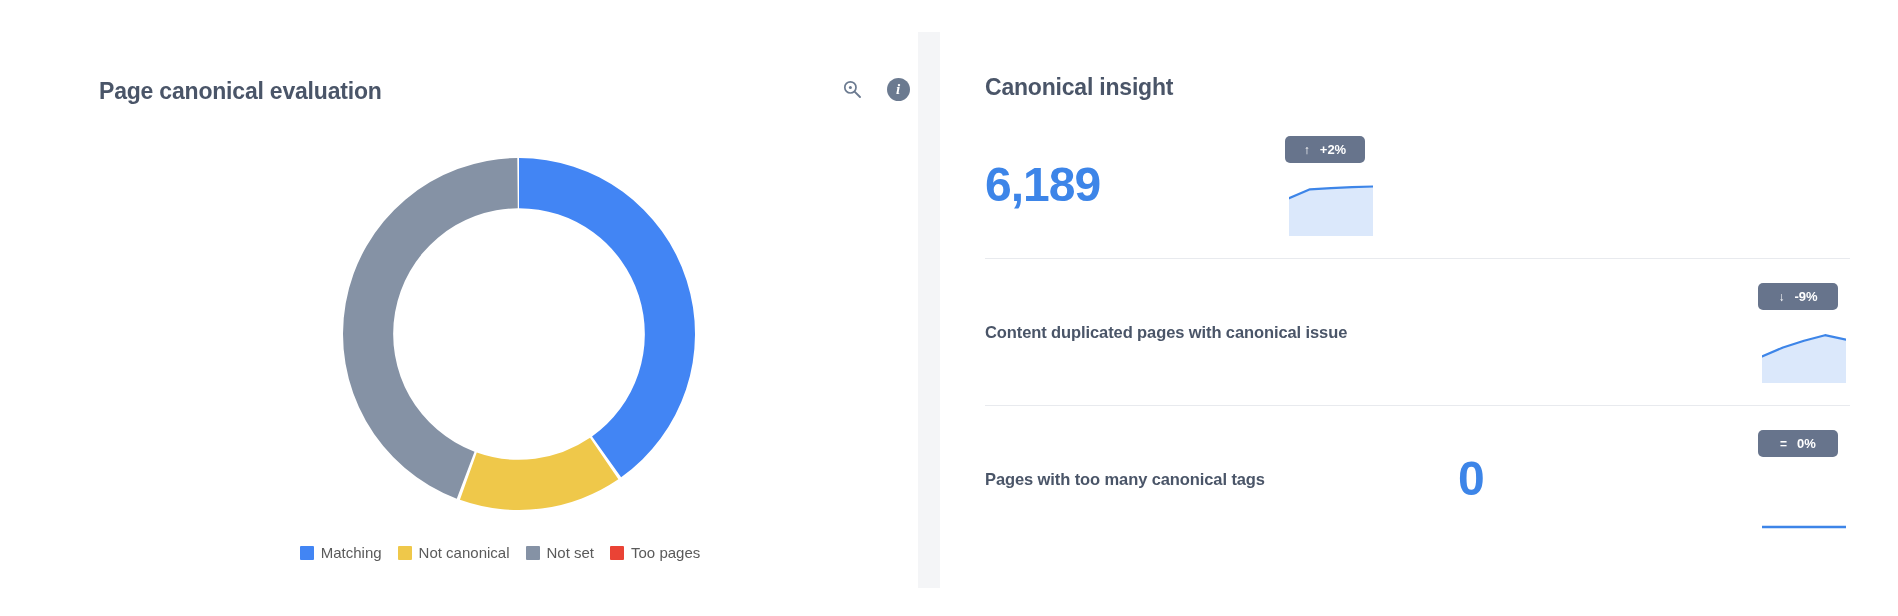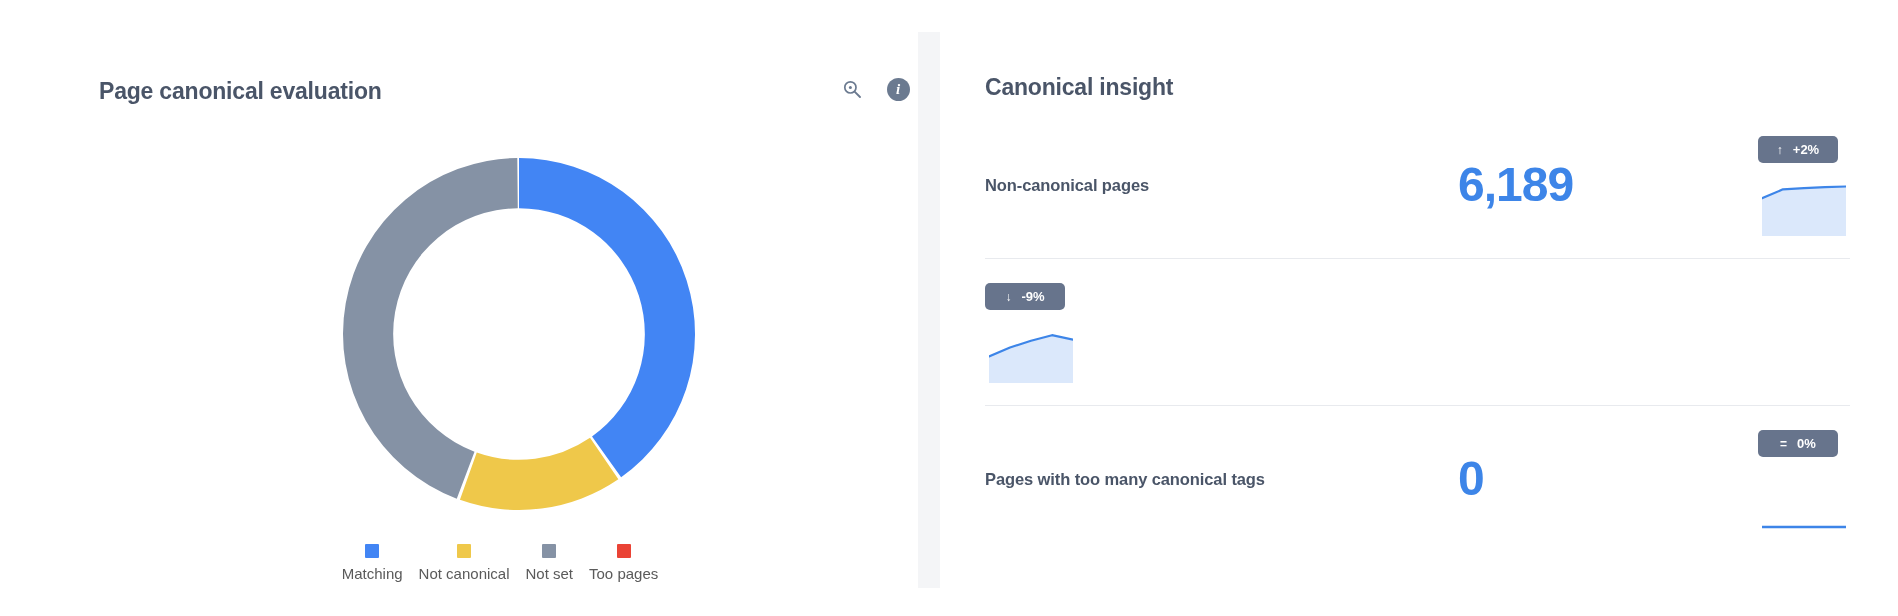--- a/index.html
+++ b/index.html
@@ -70,21 +70,20 @@
     width: 918px;
     display: flex;
     justify-content: center;
     align-items: center;
     gap: 16px;
   }
   .legend-item {
     display: flex;
     align-items: center;
     gap: 7px;
-    flex-direction: column;
   }
   .legend-swatch {
     width: 14px; height: 14px;
     border-radius: 1px;
     display: block;
   }
   .legend-label {
     font-size: 15px;
     color: #5a5a5a;
     font-family: "Liberation Sans", sans-serif;
@@ -218,34 +217,34 @@
   </section>
 
   <div class="divider-band"></div>
 
   <section class="right-panel">
 
     <h2 class="panel-title">Canonical insight</h2>
 
     <div class="metric-rows" id="metric-rows">
         <div class="metric-row">
-          <div class="metric-label">Non-canonical pages</div>
           <div class="metric-value">6,189</div>
           <div class="metric-trend">
             <div class="trend-badge">
               <span class="trend-arrow">↑</span>
               <span>+2%</span>
             </div>
             <svg class="spark" viewBox="0 0 84 62">
               <path d="M 0 24.28 L 21 15.32 L 42 14.199999999999996 L 63 13.080000000000005 L 84 12.520000000000003 L 84 62 L 0 62 Z" fill="#dbe8fb"></path>
               <path d="M 0 24.28 L 21 15.32 L 42 14.199999999999996 L 63 13.080000000000005 L 84 12.520000000000003" fill="none" stroke="#3d85e8" stroke-width="2.2" stroke-linecap="round" stroke-linejoin="round"></path>
             </svg>
           </div>
         </div>
         <div class="metric-row">
+          <div class="metric-label">Content duplicated pages with canonical issue</div>
           <div class="metric-trend">
             <div class="trend-badge">
               <span class="trend-arrow">↓</span>
               <span>-9%</span>
             </div>
             <svg class="spark" viewBox="0 0 84 62">
               <path d="M 0 35.480000000000004 L 21 26.520000000000003 L 42 19.800000000000004 L 63 14.199999999999996 L 84 18.68 L 84 62 L 0 62 Z" fill="#dbe8fb"></path>
               <path d="M 0 35.480000000000004 L 21 26.520000000000003 L 42 19.800000000000004 L 63 14.199999999999996 L 84 18.68" fill="none" stroke="#3d85e8" stroke-width="2.2" stroke-linecap="round" stroke-linejoin="round"></path>
             </svg>
           </div>

